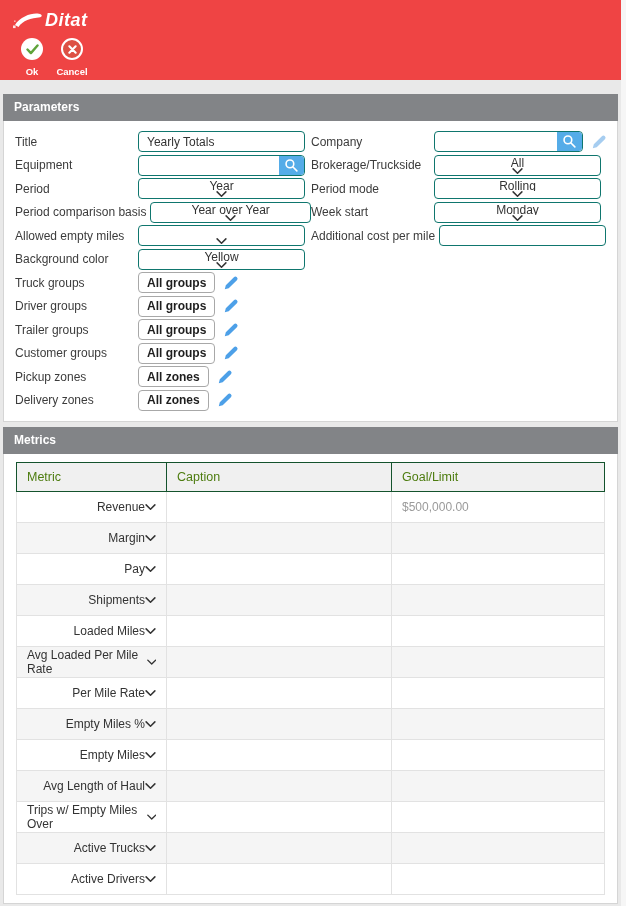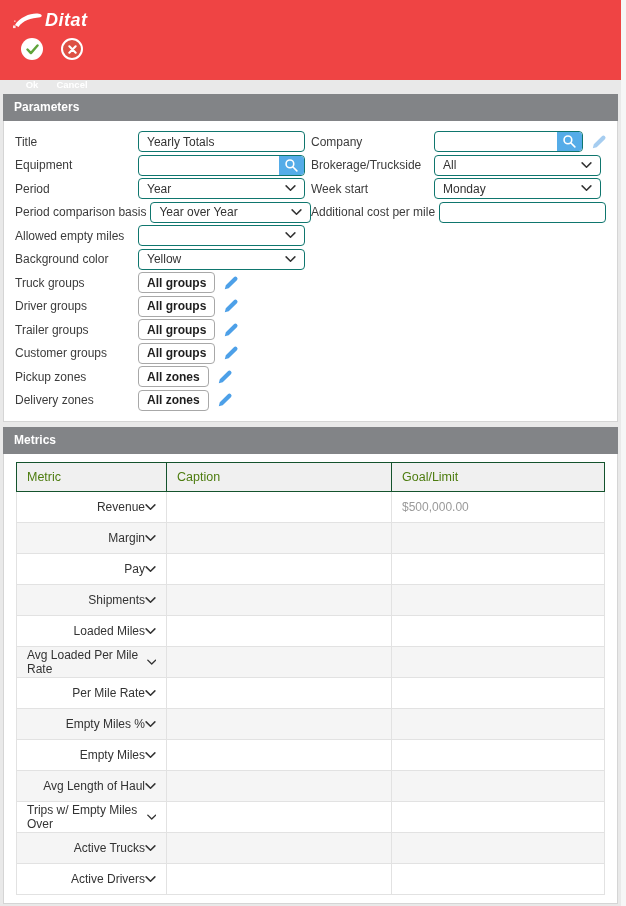--- a/index.html
+++ b/index.html
@@ -26,21 +26,21 @@
   .tool-btn {
     display:flex; flex-direction:column; align-items:center;
     width: 40px; cursor: pointer;
   }
   .circle {
     width: 22px; height: 22px; border-radius: 50%;
     display:flex; align-items:center; justify-content:center;
   }
   .circle.ok { background:#fff; }
   .circle.cancel { background:#dd5044; border:2px solid #fff; }
-  .tool-label { color:#fff; font-size:9.5px; font-weight:bold; margin-top:19px; }
+  .tool-label { color:#fff; font-size:9.5px; font-weight:bold; margin-top:6px; }
 
   
   .content { padding: 14px 8px 0 3px; }
   .panel-header {
     background:#828487; color:#fff;
     font-size:12px; font-weight:bold;
     padding: 6px 11px 7px;
   }
   .panel-body { background:#fff; border:1px solid #d5d5d5; border-top:none; }
 
@@ -49,21 +49,21 @@
   .pcol { width:50%; }
   .frow { display:flex; align-items:center; height:21px; margin-bottom:2.5px; }
   .flabel { flex:0 0 123px; font-size:12px; color:#3c3c3c; padding-right:4px; white-space:nowrap; }
   .ctl {
     width:167px; height:21px;
     border:1px solid #0f766e; border-radius:4px; background:#fff;
     font-size:12px; color:#333;
     display:flex; align-items:center; padding:0 8px;
   }
   .ctl .val { flex:1; white-space:nowrap; overflow:hidden; }
-  .ctl.select { padding-right:8px; }
+  .ctl.select { padding-right:8px;flex-direction:column; }
   .ctl.search { padding:0 0 0 8px; overflow:hidden; }
   .search-btn {
     align-self:stretch; width:25px; flex:0 0 25px;
     background:#55ace8; border-radius:0 3px 3px 0;
     display:flex; align-items:center; justify-content:center;
     cursor:pointer;
   }
   .badge {
     display:inline-flex; align-items:center; height:21px;
     border:1px solid #a8a8a8; border-radius:4px;
@@ -272,20 +272,29 @@
           <div class="frow">
             <span class="flabel">Brokerage/Truckside</span>
             <div class="ctl select">
               <span class="val">All</span>
               <svg width="11" height="7" viewBox="0 0 12 8">
                 <path d="M1 1l5 5 5-5" fill="none" stroke="#333" stroke-width="1.7" stroke-linecap="round" stroke-linejoin="round"></path>
               </svg>
             </div>
           </div>
           <div class="frow">
+            <span class="flabel">Period mode</span>
+            <div class="ctl select">
+              <span class="val">Rolling</span>
+              <svg width="11" height="7" viewBox="0 0 12 8">
+                <path d="M1 1l5 5 5-5" fill="none" stroke="#333" stroke-width="1.7" stroke-linecap="round" stroke-linejoin="round"></path>
+              </svg>
+            </div>
+          </div>
+          <div class="frow">
             <span class="flabel">Week start</span>
             <div class="ctl select">
               <span class="val">Monday</span>
               <svg width="11" height="7" viewBox="0 0 12 8">
                 <path d="M1 1l5 5 5-5" fill="none" stroke="#333" stroke-width="1.7" stroke-linecap="round" stroke-linejoin="round"></path>
               </svg>
             </div>
           </div>
           <div class="frow">
             <span class="flabel">Additional cost per mile</span>

